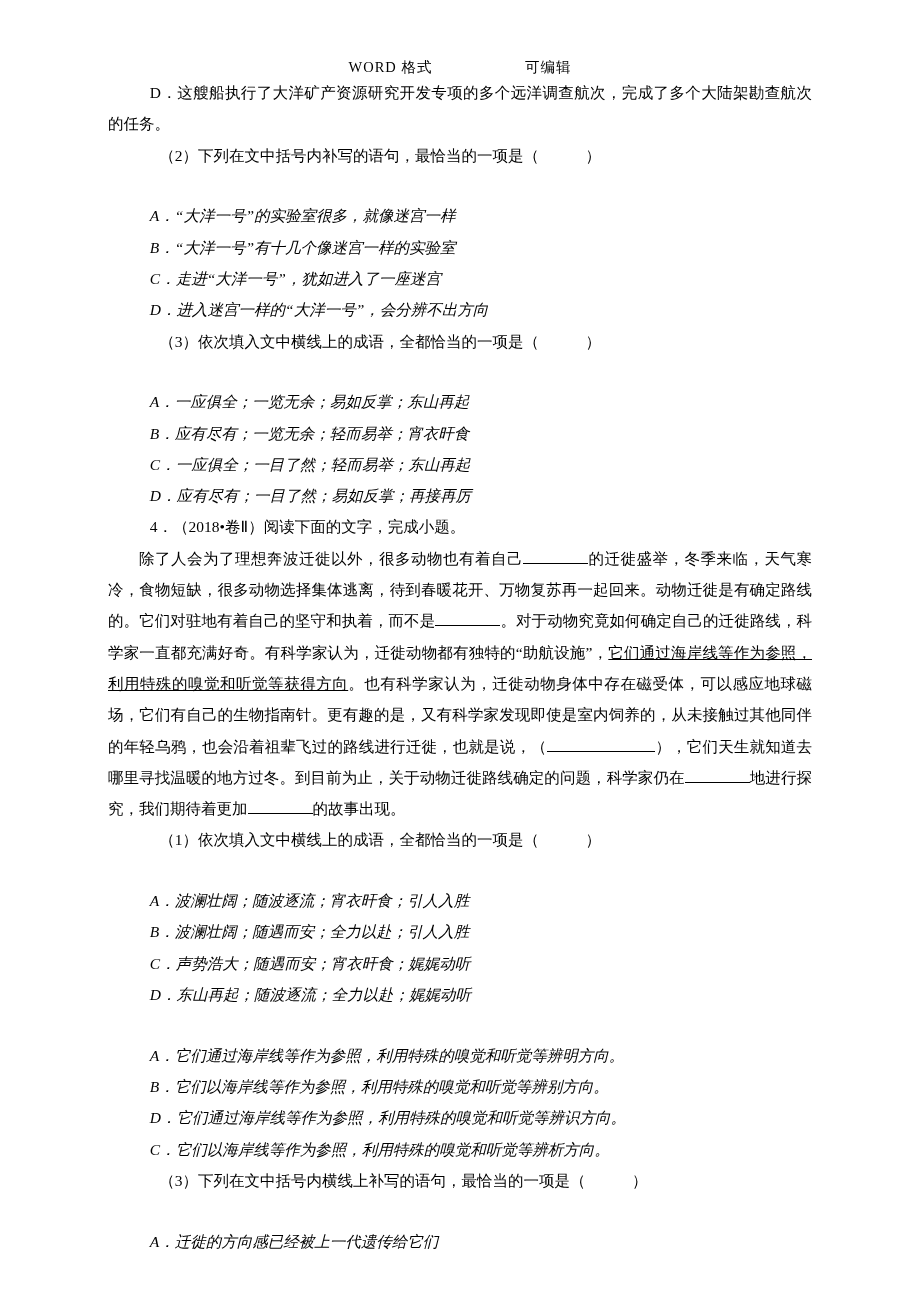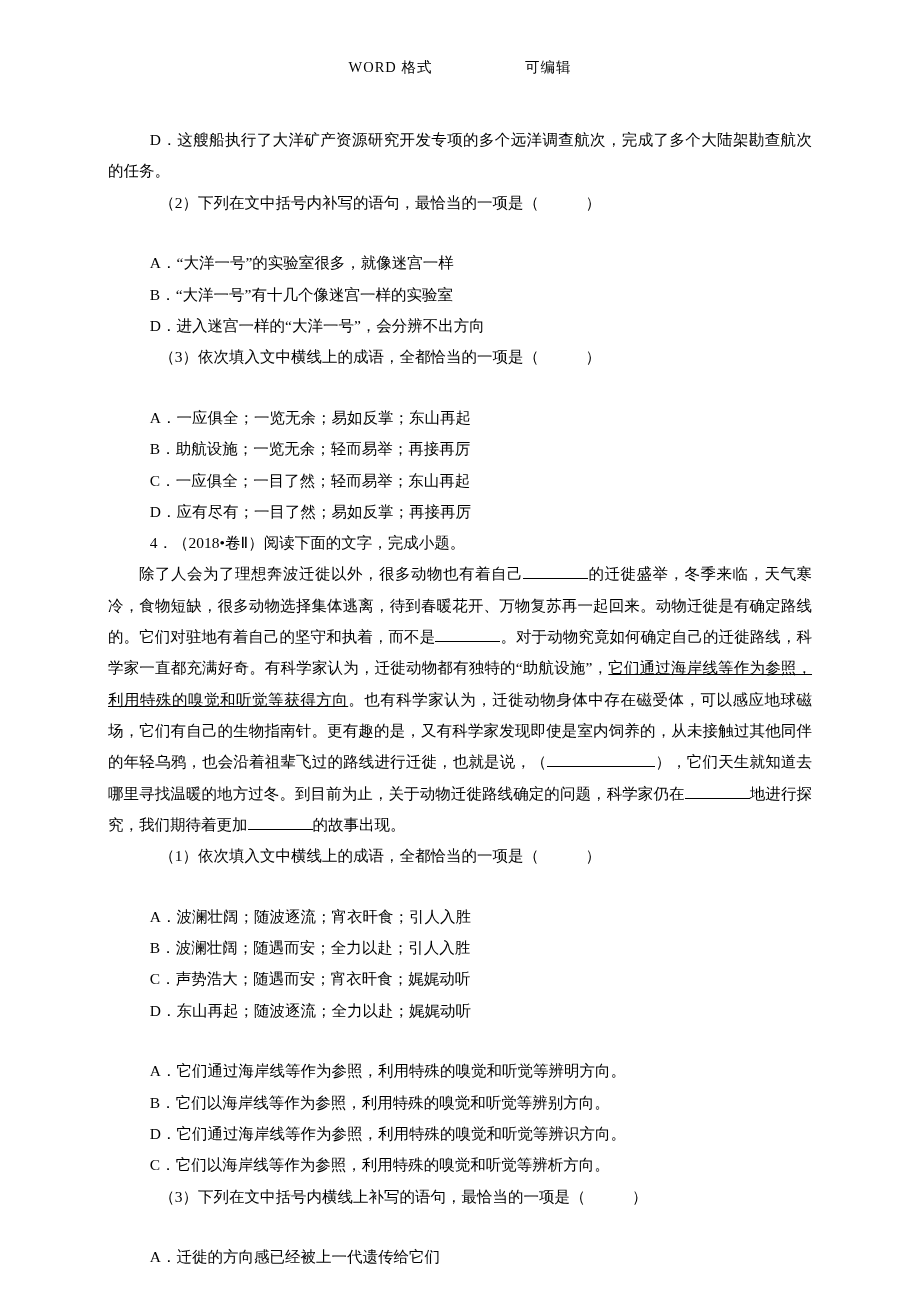--- a/index.html
+++ b/index.html
@@ -28,20 +28,21 @@
   }
   .header .hdr-right {
     display: inline-block;
   }
   .content {
     font-size: 15.5px;
     line-height: 2.02;
   }
   .p-option-hang {
     text-indent: 2.7em;
+    font-style: italic;
   }
   .p-subq {
     text-indent: 3.3em;
   }
   .p-qnum {
     text-indent: 2.7em;
   }
   .p-body {
     text-indent: 2em;
     text-align: justify;
@@ -67,35 +68,36 @@
 <div class="page">
 
   <div class="header">
     <span class="hdr-left">WORD 格式</span>
     <span class="hdr-right">可编辑</span>
   </div>
 
   <div class="content">
 
     <div class="p-hang-wrap">
-      <div style="padding-left:0;margin-top:47px;">
+      <div style="padding-left:0;">
         <div style="text-indent:2.7em; text-align:justify;">D．这艘船执行了大洋矿产资源研究开发专项的多个远洋调查航次，完成了多个大陆架勘查航次的任务。</div>
       </div>
     </div>
 
     <div class="p-subq">（2）下列在文中括号内补写的语句，最恰当的一项是（　　　）</div>
     <div style="height:1.9em;"></div>
     <div class="p-option-hang">A．“大洋一号”的实验室很多，就像迷宫一样</div>
     <div class="p-option-hang">B．“大洋一号”有十几个像迷宫一样的实验室</div>
+    <div class="p-option-hang">C．走进“大洋一号”，犹如进入了一座迷宫</div>
     <div class="p-option-hang">D．进入迷宫一样的“大洋一号”，会分辨不出方向</div>
 
     <div class="p-subq">（3）依次填入文中横线上的成语，全都恰当的一项是（　　　）</div>
     <div style="height:1.9em;"></div>
     <div class="p-option-hang">A．一应俱全；一览无余；易如反掌；东山再起</div>
-    <div class="p-option-hang">B．助航设施；一览无余；轻而易举；再接再厉</div>
+    <div class="p-option-hang">B．应有尽有；一览无余；轻而易举；宵衣旰食</div>
     <div class="p-option-hang">C．一应俱全；一目了然；轻而易举；东山再起</div>
     <div class="p-option-hang">D．应有尽有；一目了然；易如反掌；再接再厉</div>
 
     <div class="p-qnum">4．（2018•卷Ⅱ）阅读下面的文字，完成小题。</div>
 
     <div class="p-body">
       <span>除了人会为了理想奔波迁徙以外，很多动物也有着自己</span><span class="blank" style="width:4.2em;"></span><span>的迁徙盛举，冬季来临，天气寒冷，食物短缺，很多动物选择集体逃离，待到春暖花开、万物复苏再一起回来。动物迁徙是有确定路线的。它们对驻地有着自己的坚守和执着，而不是</span><span class="blank" style="width:4.2em;"></span><span>。对于动物究竟如何确定自己的迁徙路线，科学家一直都充满好奇。有科学家认为，迁徙动物都有独特的“助航设施”，</span><span class="plain-under">它们通过海岸线等作为参照，利用特殊的嗅觉和听觉等获得方向</span><span>。也有科学家认为，迁徙动物身体中存在磁受体，可以感应地球磁场，它们有自己的生物指南针。更有趣的是，又有科学家发现即使是室内饲养的，从未接触过其他同伴的年轻乌鸦，也会沿着祖辈飞过的路线进行迁徙，也就是说，（</span><span class="blank" style="width:7em;"></span><span>），它们天生就知道去哪里寻找温暖的地方过冬。到目前为止，关于动物迁徙路线确定的问题，科学家仍在</span><span class="blank" style="width:4.2em;"></span><span>地进行探究，我们期待着更加</span><span class="blank" style="width:4.2em;"></span><span>的故事出现。</span>
     </div>
 
     <div class="p-subq">（1）依次填入文中横线上的成语，全都恰当的一项是（　　　）</div>

